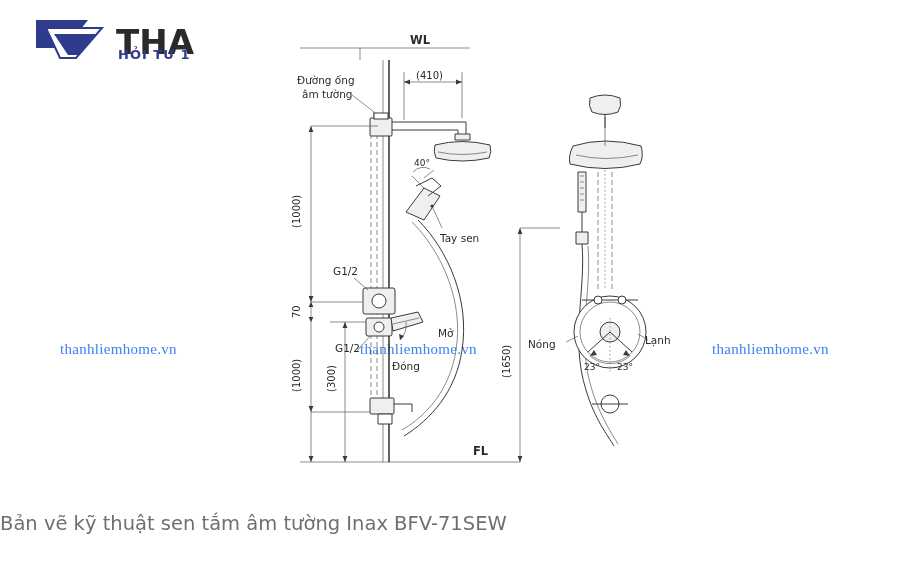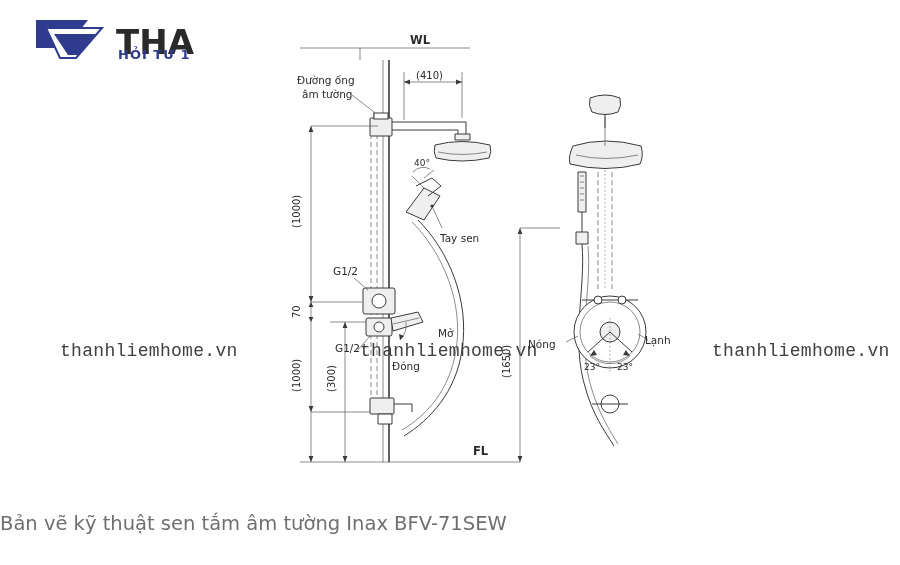--- a/index.html
+++ b/index.html
@@ -16,25 +16,25 @@
   
   .logo{position:absolute;left:30px;top:14px;width:210px;height:60px;}
   .logo-sub{
     position:absolute;left:118px;top:47px;
     font-size:13px;letter-spacing:1px;color:#2f3b8c;font-weight:bold;text-align:center;
   }
 
   
   .wm{
     position:absolute;
-    font-size:18px;
-    color:#404040;
+    font-size:15px;
+    color:#3b82f6;
     letter-spacing:0.3px;
     white-space:nowrap;
-    font-family:Liberation Mono, monospace;
+    font-family:Liberation Serif, serif;
   }
   .wm-left{left:60px;top:341px;}
   .wm-mid{left:360px;top:341px;}
   .wm-right{left:712px;top:341px;}
 
   
   .caption{
     position:absolute;left:0;top:512px;width:900px;
     text-align:left;
     font-size:19.5px;

